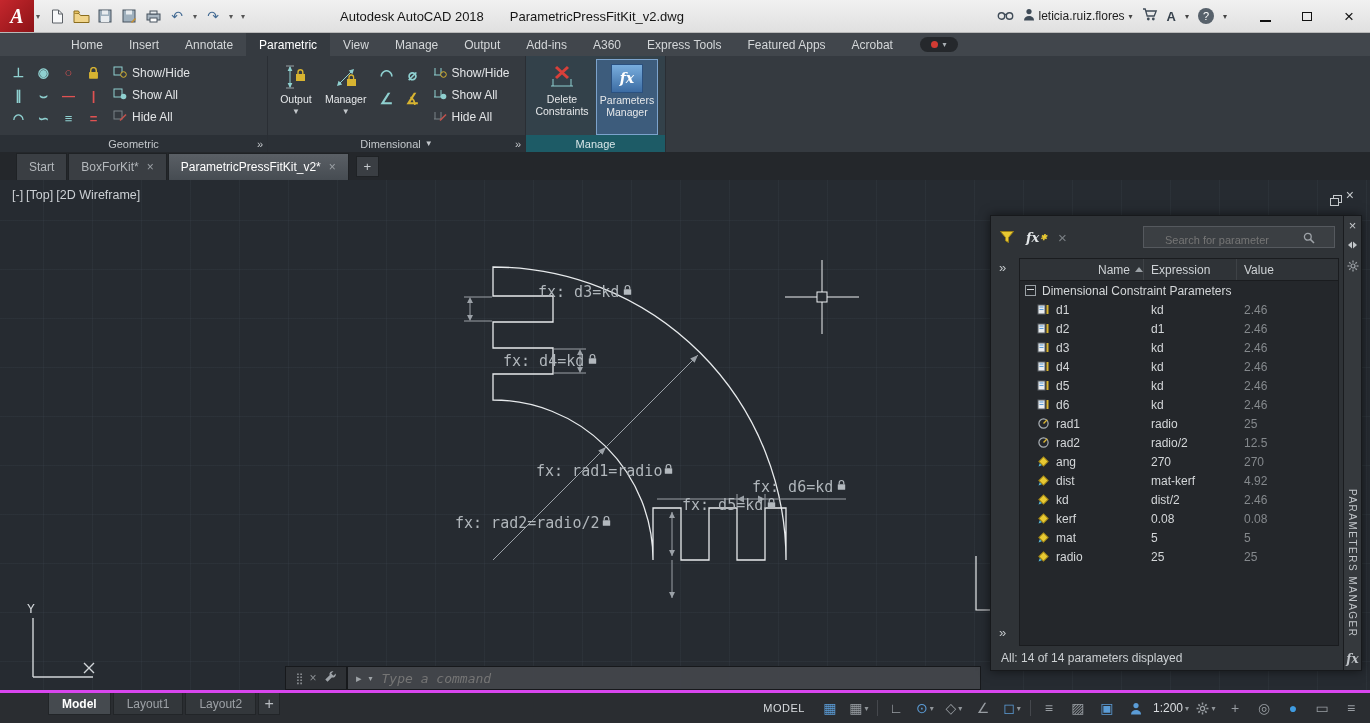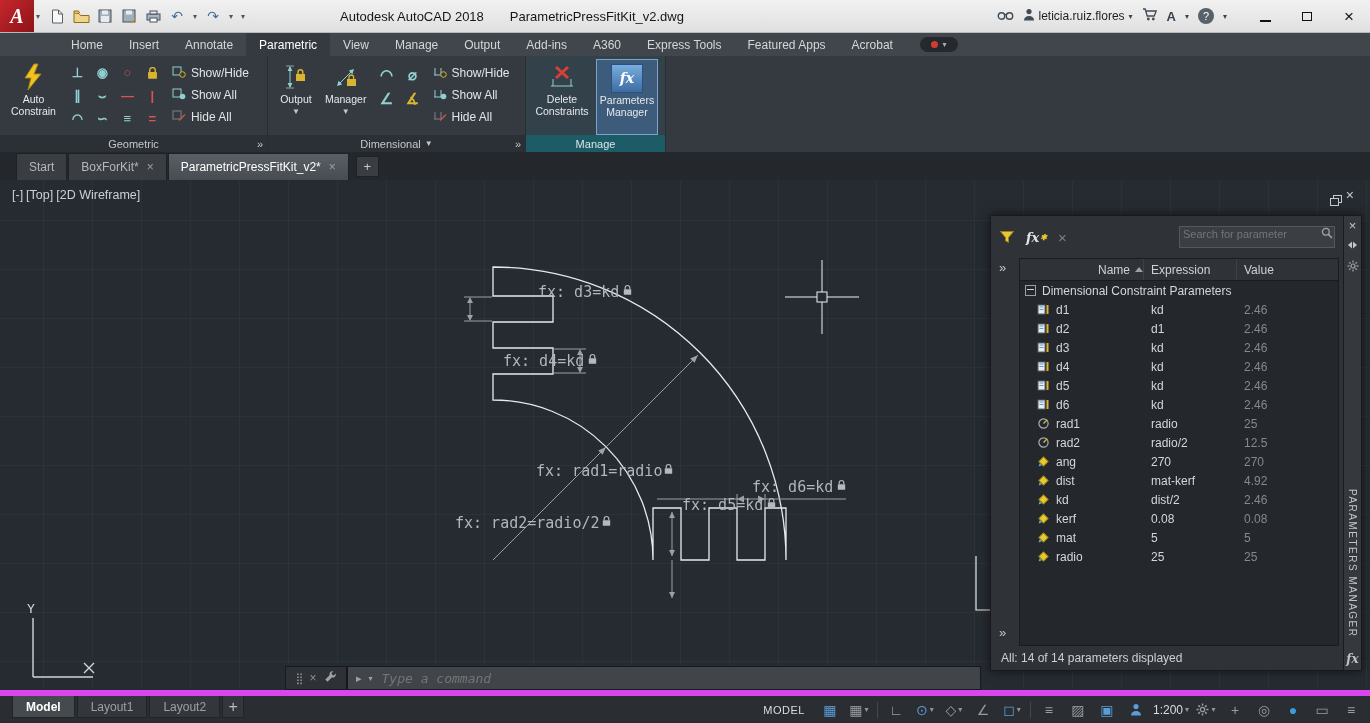--- a/index.html
+++ b/index.html
@@ -82,21 +82,21 @@
   svg.drawing{position:absolute;left:0;top:0;z-index:1;}
   
   .palette{position:absolute;left:990px;top:35px;width:372px;height:456px;display:flex;background:#2f3337;
            border:1px solid #17191c;box-sizing:border-box;box-shadow:0 0 10px rgba(0,0,0,.55);z-index:5;font-size:12px;}
   .pal-main{flex:1;display:flex;flex-direction:column;min-width:0;}
   .pal-toolbar{height:42px;flex:0 0 42px;display:flex;align-items:center;padding:0 8px;gap:11px;}
   .pal-tool{display:flex;align-items:center;color:#e4e7e9;}
   .fxnew{font:italic bold 13px "DejaVu Serif",serif;}
   .fxnew::after{content:"✱";color:#e8c932;font-size:8px;vertical-align:super;margin-left:1px;}
   .pal-del{font-size:15px;color:#7b8085;}
-  .pal-search{margin-left:auto;width:152px;height:20px;background:#3b3f43;border:1px solid #55595e;display:flex;align-items:flex-start;padding:0 1px;}
+  .pal-search{margin-left:auto;width:152px;height:20px;background:#3b3f43;border:1px solid #55595e;display:flex;align-items:flex-end;padding:0 19px;}
   .pal-search input{border:0;outline:none;background:transparent;width:100%;font-size:11px;color:#b7bcc0;font-family:"Liberation Sans",sans-serif;}
   .pal-body{flex:1;display:flex;min-height:0;}
   .pal-rail{width:28px;position:relative;}
   .chevbtn{position:absolute;left:8px;color:#c4c8cb;font-size:13px;}
   .chevbtn.top{top:2px;} .chevbtn.bot{bottom:6px;}
   .pal-grid{flex:1;margin-right:4px;background:#24272b;border:1px solid #1a1c1f;display:flex;flex-direction:column;}
   .grid-header{display:flex;height:21px;flex:0 0 21px;background:#2f3337;border-bottom:1px solid #1a1c1f;color:#ced2d5;}
   .gh{display:flex;align-items:center;padding-left:7px;border-right:1px solid #3e4246;box-sizing:border-box;}
   .gh.name{width:124px;justify-content:flex-end;} .gh.expr{width:93px;} .gh.val{flex:1;border-right:0;}
   .sort{width:0;height:0;border-left:4px solid transparent;border-right:4px solid transparent;border-bottom:5px solid #9aa0a5;margin-left:5px;}
@@ -118,21 +118,21 @@
   
   .cmdbar{position:absolute;left:285px;top:486px;width:696px;height:24px;display:flex;z-index:4;}
   .cmd-grip{width:62px;background:#2e3135;border:1px solid #17191c;display:flex;align-items:center;justify-content:center;gap:7px;color:#8b8f93;box-sizing:border-box;}
   .grip-dots{font-size:11px;letter-spacing:-1px;}
   .cmd-x{font-size:12px;}
   .cmd-input{flex:1;background:rgba(66,70,75,.95);border:1px solid #17191c;display:flex;align-items:center;padding:0 8px;gap:7px;box-sizing:border-box;}
   .cmd-prompt{color:#9ea3a7;font-size:11px;}
   .cmd-dd{color:#9ea3a7;font-size:8px;}
   .cmd-input input{flex:1;border:0;outline:none;background:transparent;font:italic 13px "DejaVu Sans Mono",monospace;color:#86efac;}
   
-  .bbar{height:33px;flex:0 0 33px;background:#2a2d31;display:flex;border-top:6px solid #d946ef;box-sizing:border-box;}
+  .bbar{height:33px;flex:0 0 33px;background:#2a2d31;display:flex;border-top:3px solid #d946ef;box-sizing:border-box;padding-left:36px;}
   .ltabs{display:flex;align-items:flex-start;padding-left:12px;}
   .ltab{height:21px;display:flex;align-items:center;padding:0 13px;font-size:12px;color:#9da1a6;background:#33373b;
         border:1px solid #222528;border-top:0;margin-right:2px;}
   .ltab.active{background:#454a4f;color:#fff;font-weight:bold;}
   .ltab-add{width:20px;height:21px;display:flex;align-items:center;justify-content:center;color:#b9bdc1;background:#33373b;border:1px solid #222528;border-top:0;}
   .status{margin-left:auto;display:flex;align-items:center;gap:1px;padding-right:5px;}
   .sb-model{font-size:11px;color:#dadde0;padding:0 10px;letter-spacing:.5px;}
   .sb-item{min-width:24px;height:24px;display:flex;align-items:center;justify-content:center;font-size:14px;gap:2px;padding:0 2px;}
   .sb-dd{font-size:8px;color:#909599;}
   .sb-sep{width:1px;height:16px;background:#45484d;margin:0 3px;}
@@ -246,28 +246,20 @@
       </div>
     <div class="ribbon-pill">
         <i class="dot"></i>
         <span class="tdd">▾</span>
       </div>
   </nav>
 
   <div class="rpanels">
     <div class="rpanel geo">
       <div class="pcontent">
-        <div class="bigbtn" style="width:56px">
-          <span class="bicon">
-              <svg width="24" height="28" viewBox="0 0 24 28">
-                <path d="M13 1 4 15h6l-3 12 13-16h-7l4-10z" fill="#f2c21f" stroke="#a8861a"></path>
-              </svg>
-            </span>
-          <span class="blabel">Auto Constrain</span>
-        </div>
         <div class="cgrid">
             <div class="cicon" style="color: rgb(143, 208, 208);">⊥</div>
             <div class="cicon" style="color: rgb(143, 208, 208);">◉</div>
             <div class="cicon" style="color: rgb(224, 82, 82);">○</div>
             <div class="cicon">
               <svg width="11" height="12" viewBox="0 0 9 10">
                 <path d="M2.2,4.2 v-1.4 a2.3,2.3 0 0 1 4.6,0 v1.4" fill="none" stroke="#d8b431" stroke-width="1.2"></path>
                 <rect x="0.8" y="4.2" width="7.4" height="5.6" rx="0.6" fill="#d8b431"></rect>
               </svg>
             </div>

